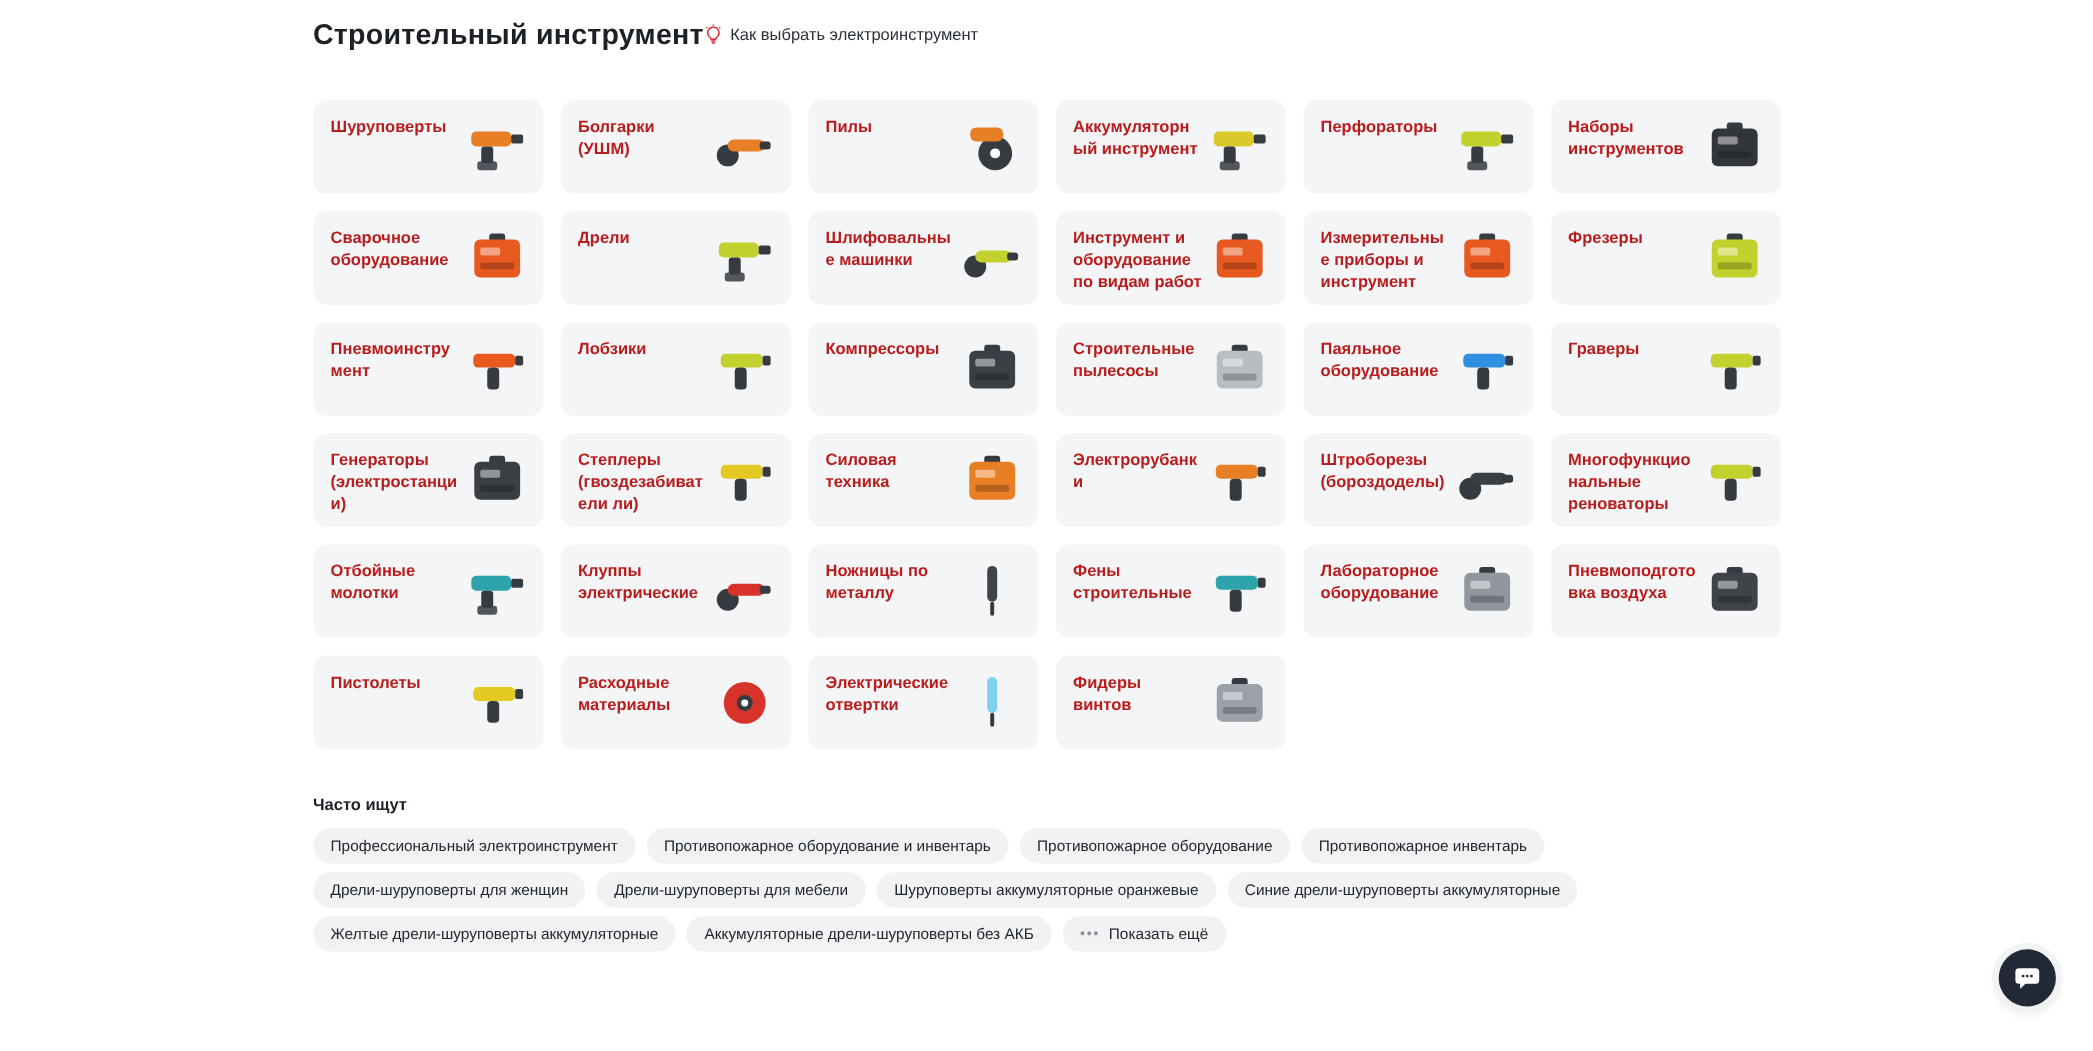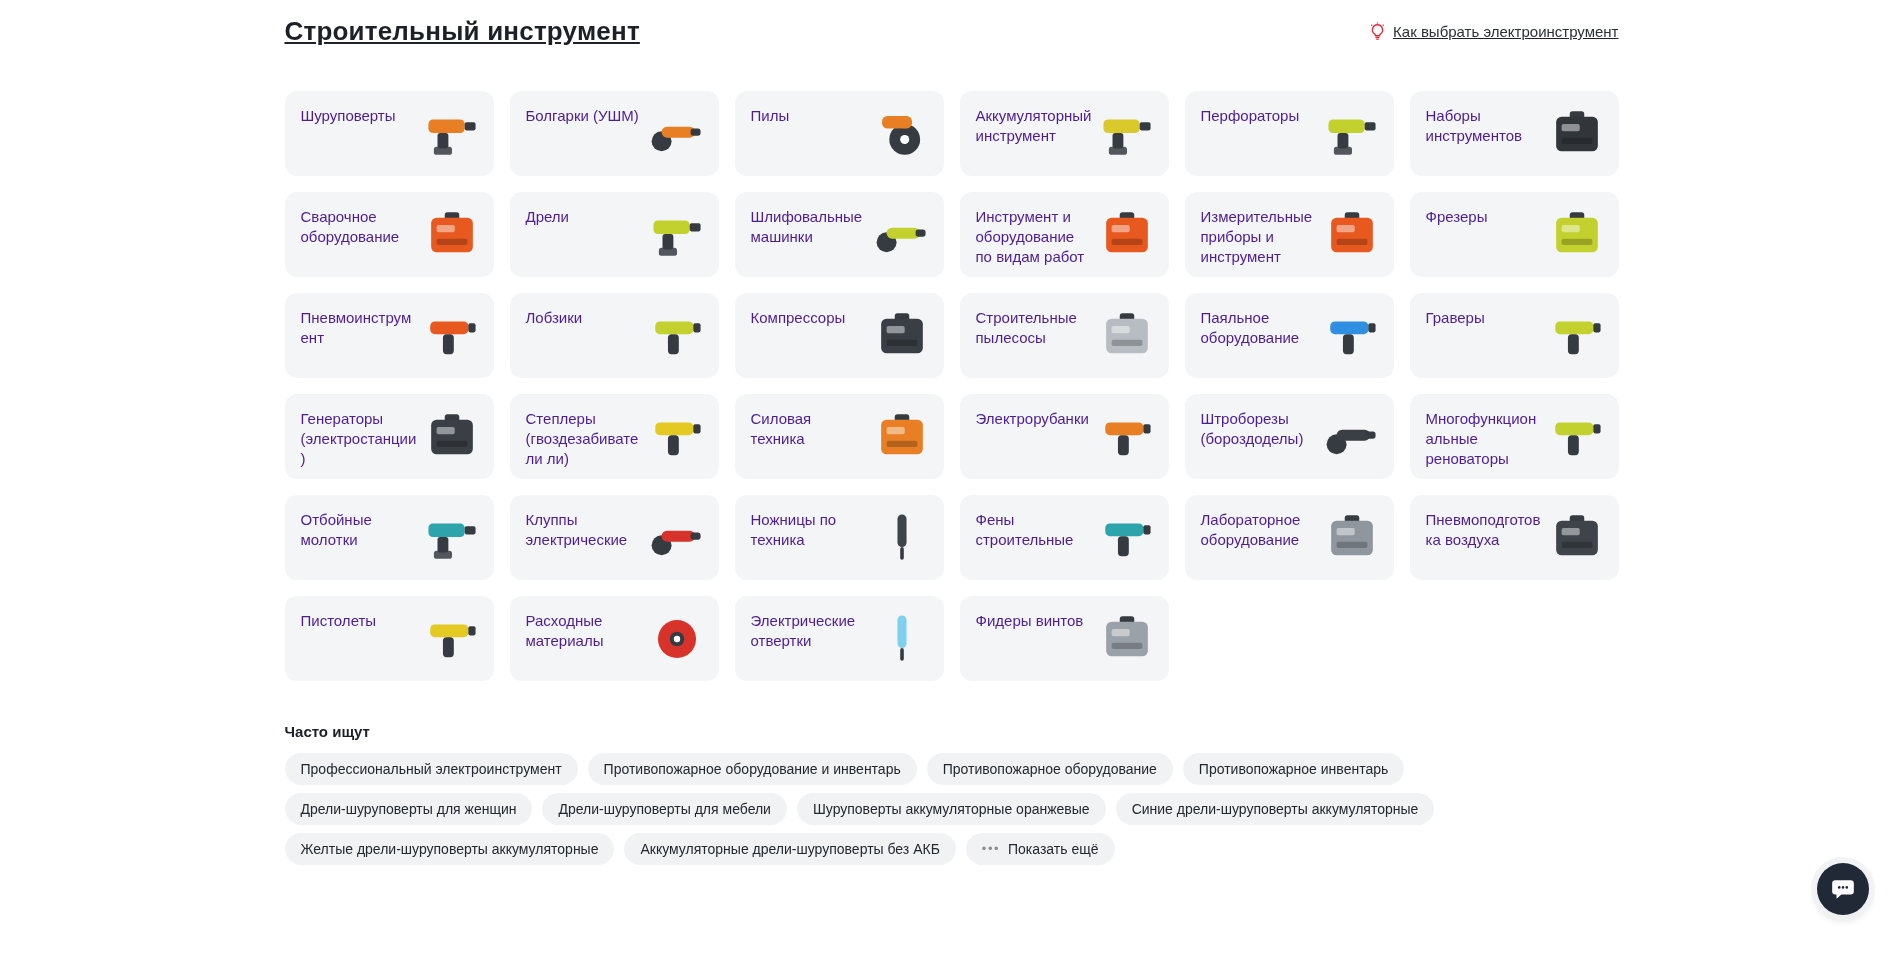--- a/index.html
+++ b/index.html
@@ -1,29 +1,29 @@
 <!DOCTYPE html>
 <html lang="ru"><head>
 <meta charset="utf-8">
 <style>
   * { box-sizing: border-box; margin: 0; padding: 0; }
   html, body { width: 1903px; height: 955px; overflow: hidden; background: #ffffff; }
   body { font-family: "Liberation Sans", "DejaVu Sans", sans-serif; color: #1d2329; position: relative; }
   .container { width: 1334px; margin: 0 auto; padding-top: 16px; }
 
   
-  .page-header { display: flex; justify-content: space-between; align-items: center; text-decoration: underline; }
+  .page-header { display: flex; justify-content: flex-start; align-items: center; }
   .page-title { font-size: 26px; font-weight: 700; color: #1b2127; letter-spacing: .2px; }
   .help-link { display: inline-flex; align-items: center; gap: 7px; font-size: 15px; color: #2b3138; cursor: pointer; text-decoration: none; }
 
   
   .cat-grid { margin-top: 44px; display: grid; grid-template-columns: repeat(6, 1fr); gap: 16px; }
   .cat-card { background: #f4f5f7; border-radius: 12px; height: 85px; padding: 13px 12px 12px 16px;
               display: flex; justify-content: space-between; align-items: flex-start; cursor: pointer; }
-  .cat-label { font-size: 15px; line-height: 1.32; color: #4c1d95; max-width: 118px; overflow-wrap: anywhere; padding-top: 2px; }
+  .cat-label { font-size: 15px; line-height: 1.32; color: #b91c1c; max-width: 118px; overflow-wrap: anywhere; padding-top: 2px; font-weight: bold; }
   .cat-img { width: 60px; height: 60px; flex: 0 0 60px; align-self: center; display: flex; align-items: center; justify-content: center; }
   .cat-img svg { display: block; }
 
   
   .frequent { margin-top: 42px; }
   .frequent-heading { font-size: 15px; font-weight: 700; color: #1b2127; margin-top: 20px; }
   .tag-list { margin-top: 13px; display: flex; flex-wrap: wrap; gap: 8px 10px; }
   .tag-pill { background: #f1f2f4; border-radius: 17px; padding: 8px 16px; font-size: 14px; color: #22282e;
               cursor: pointer; white-space: nowrap; display: inline-flex; align-items: center; gap: 8px; }
   .more-dots { color: #8a9097; font-size: 13px; letter-spacing: 1.5px; line-height: 1; position: relative; top: -1px; }
@@ -324,21 +324,21 @@
         <span class="cat-label">Клуппы электрические</span>
         <span class="cat-img">
           <svg viewBox="0 0 64 64" width="58" height="58">
             <circle cx="15" cy="40" r="11" fill="#363b42"></circle>
             <rect x="15" y="24" width="37" height="12" rx="6" fill="#d8332b"></rect>
             <rect x="47" y="26" width="11" height="8" rx="3" fill="#363b42"></rect>
           </svg>
         </span>
       </div>
       <div class="cat-card">
-        <span class="cat-label">Ножницы по техника</span>
+        <span class="cat-label">Ножницы по металлу</span>
         <span class="cat-img">
           <svg viewBox="0 0 64 64" width="58" height="58">
             <rect x="27" y="6" width="10" height="36" rx="5" fill="#3f444a"></rect>
             <rect x="30" y="42" width="4" height="14" rx="2" fill="#363b42"></rect>
           </svg>
         </span>
       </div>
       <div class="cat-card">
         <span class="cat-label">Фены строительные</span>
         <span class="cat-img">

